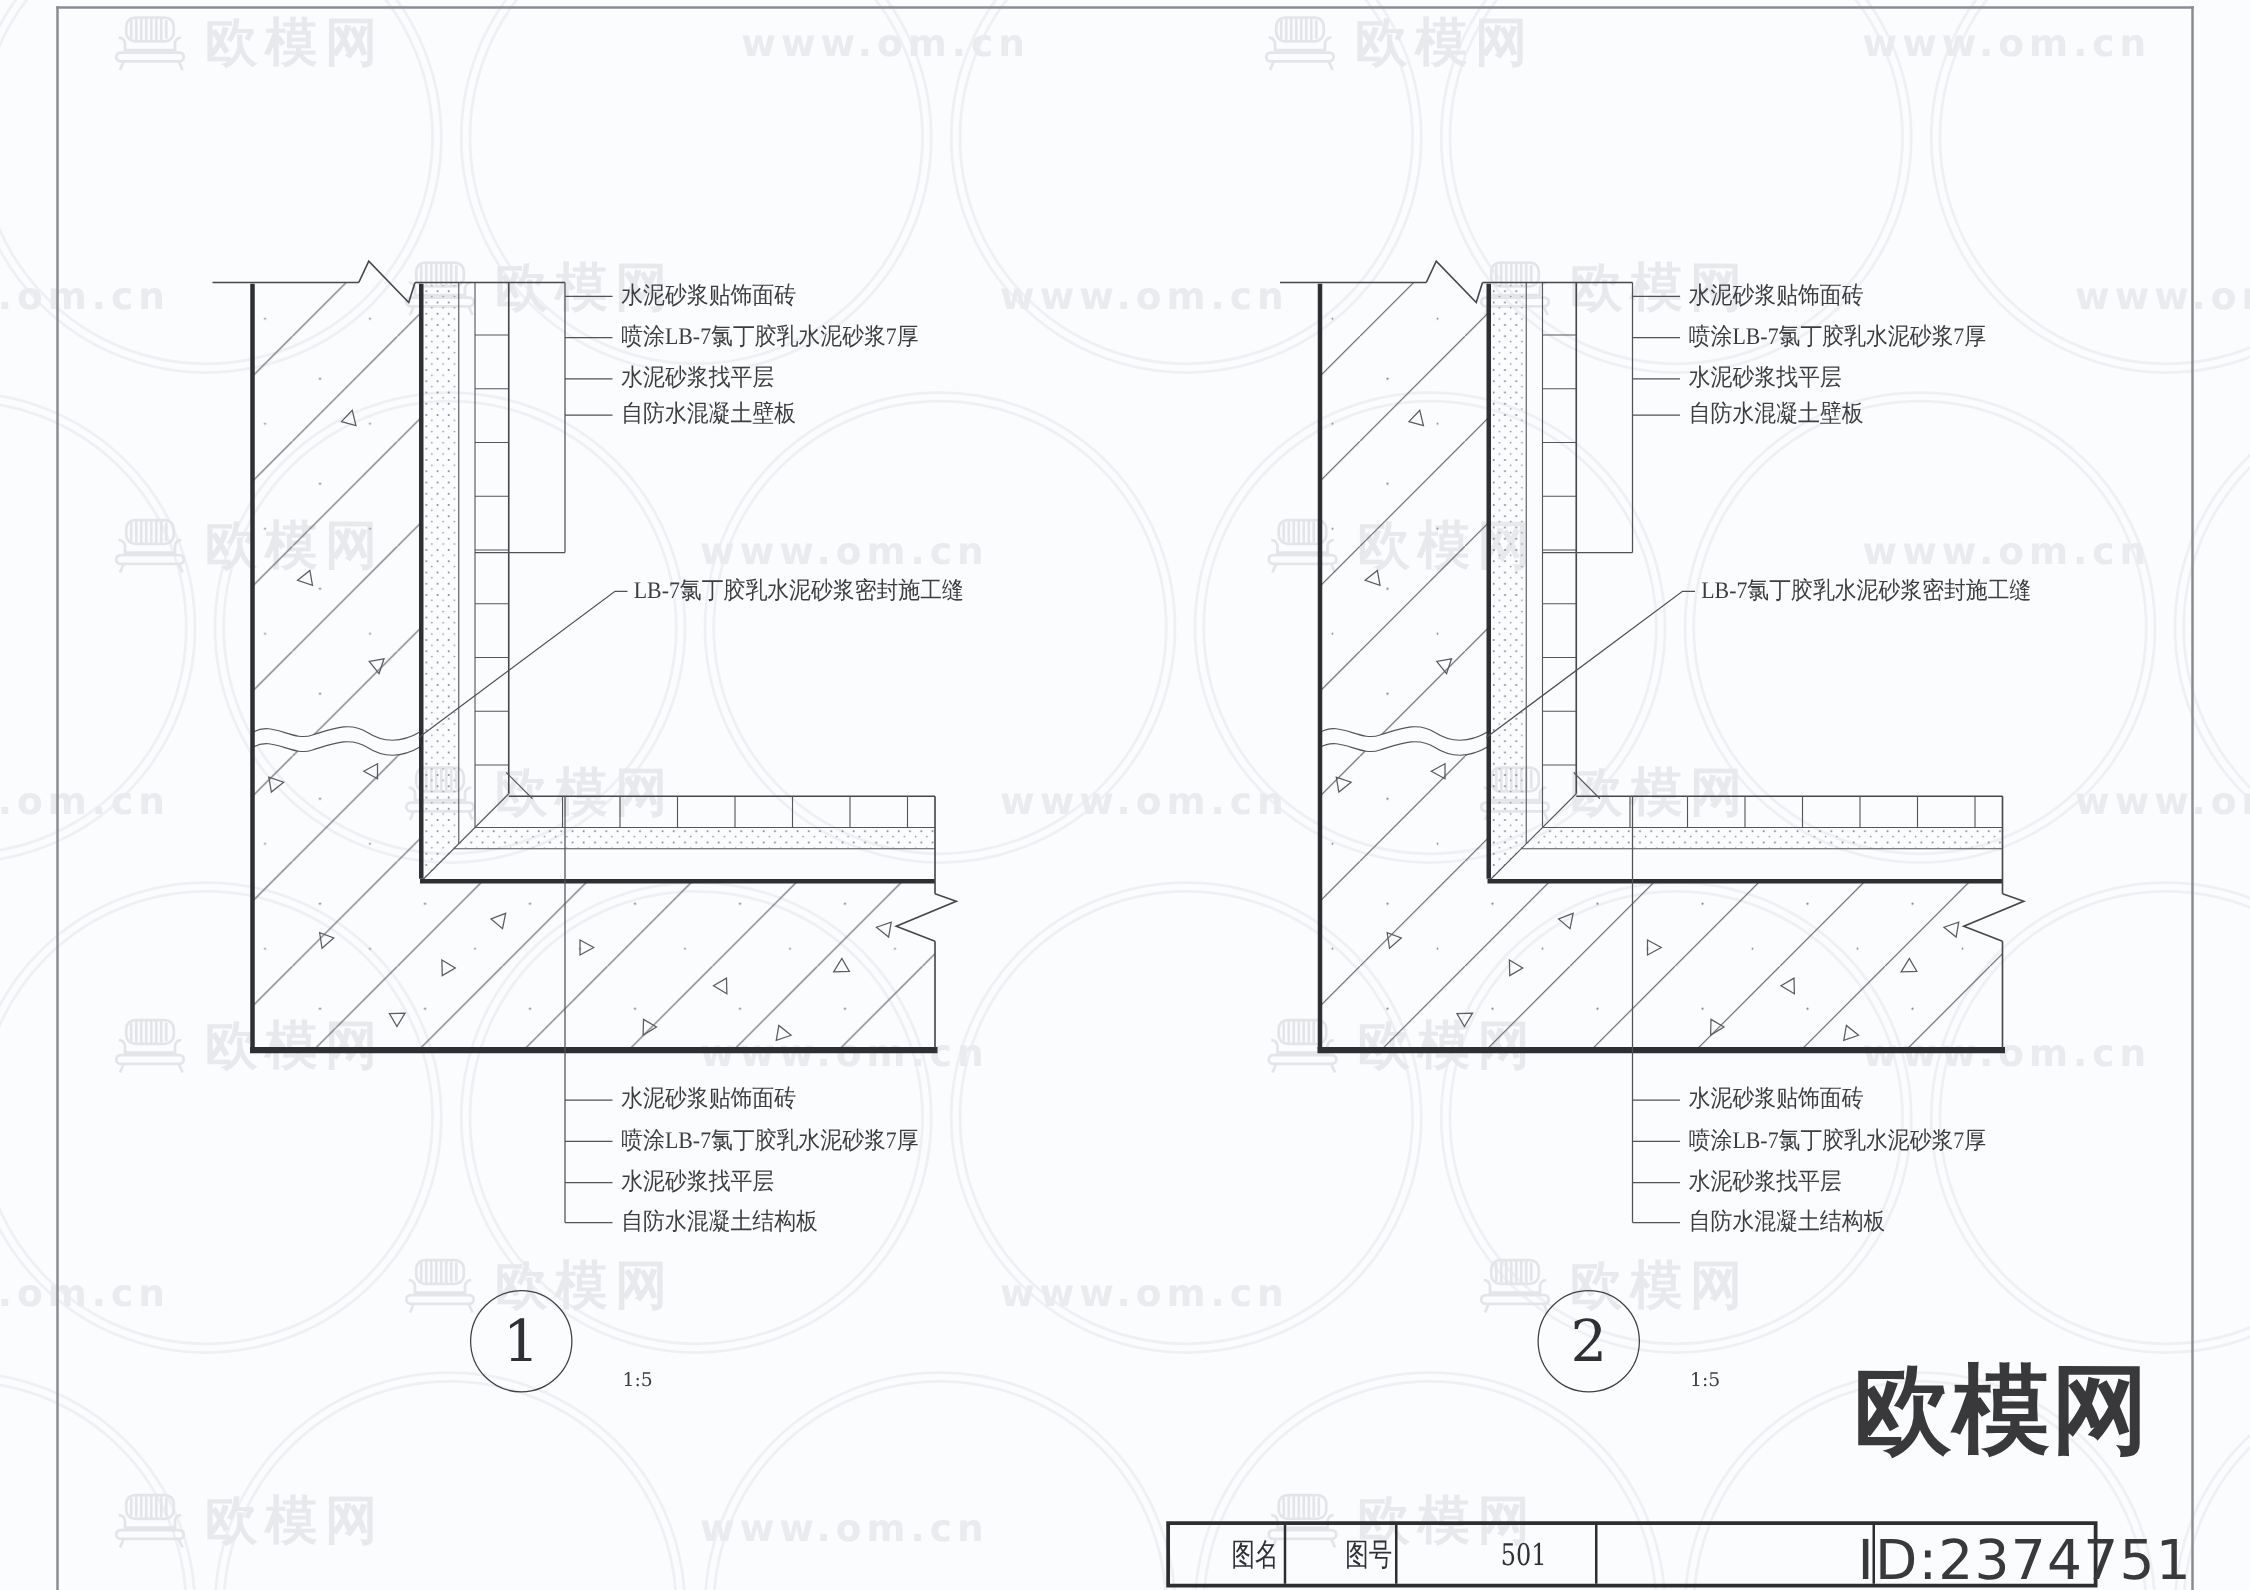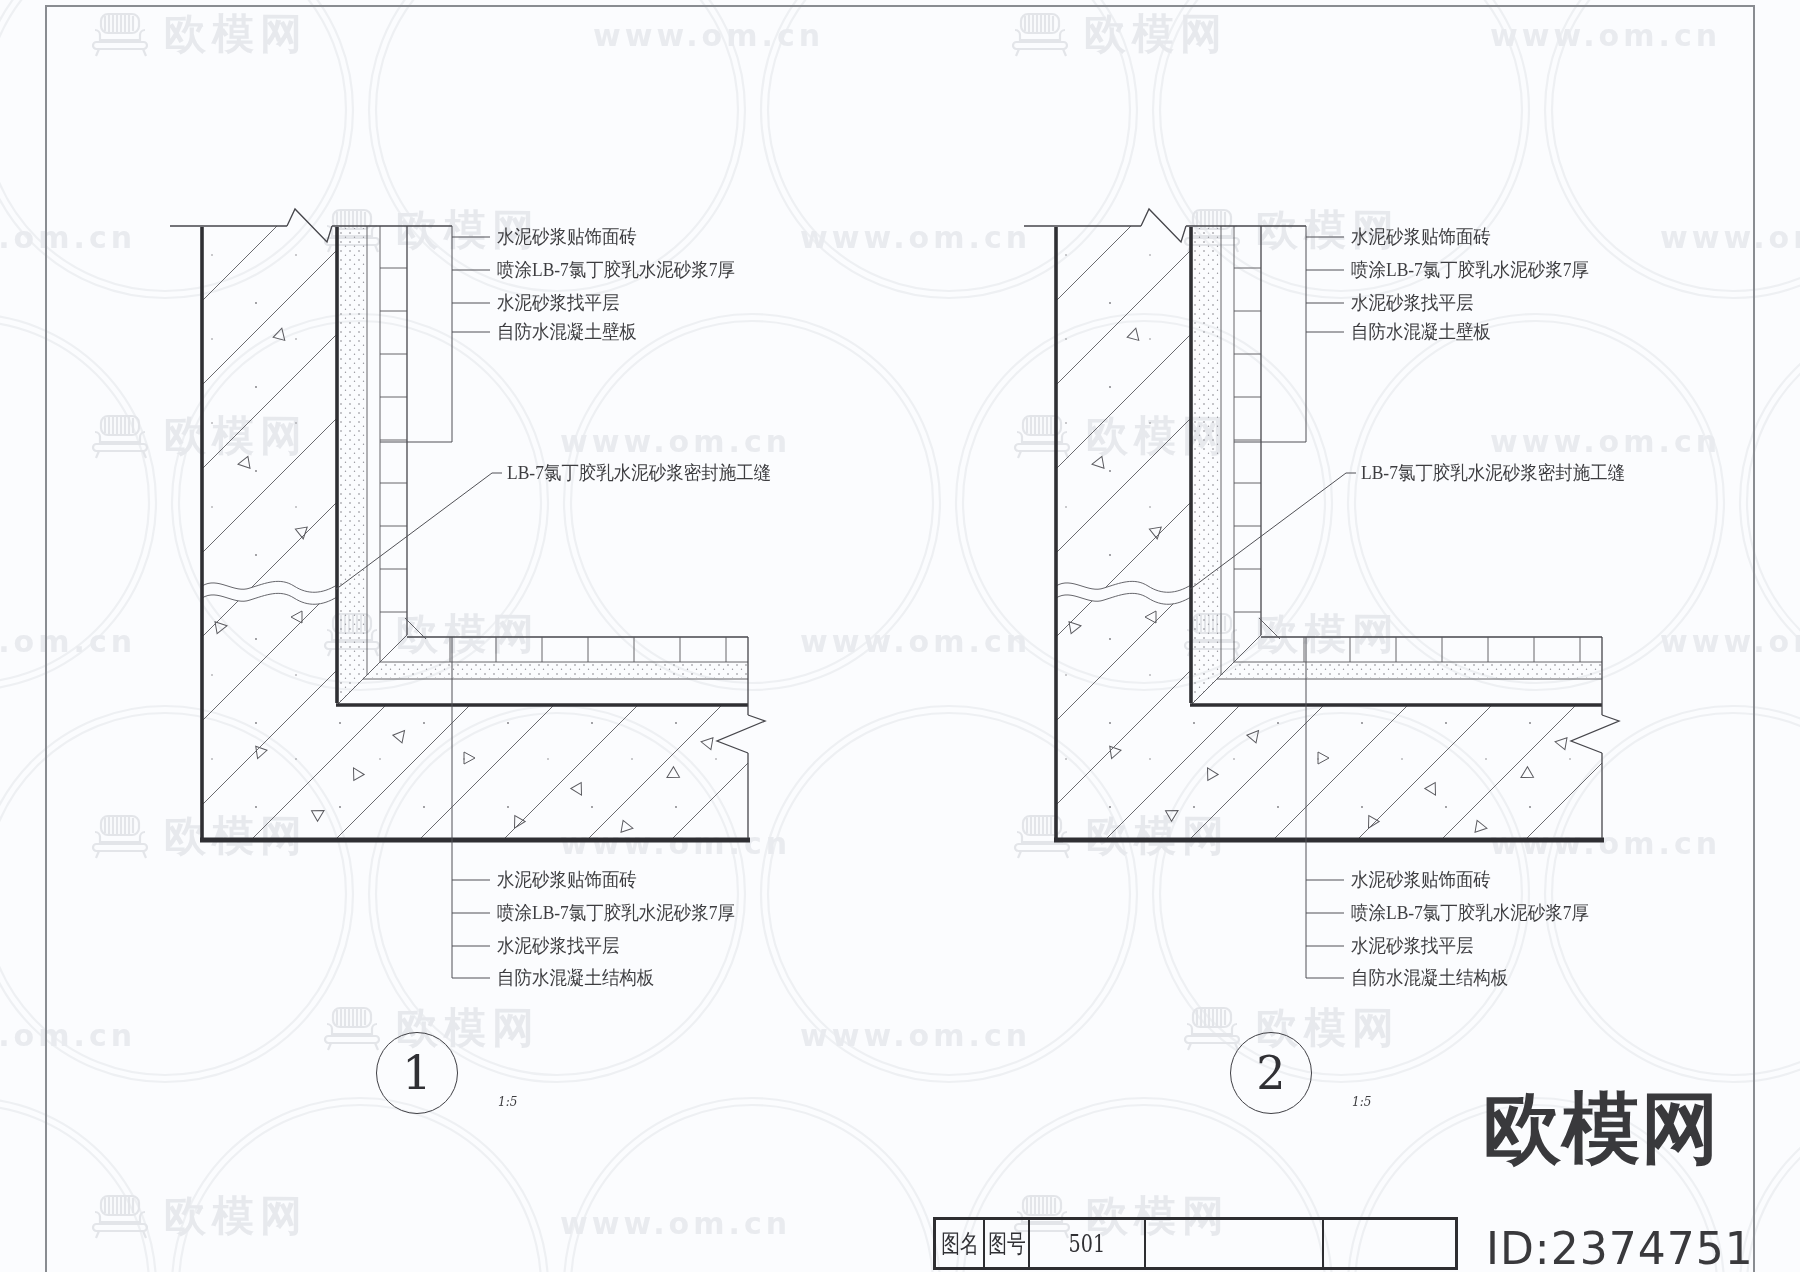--- a/index.html
+++ b/index.html
@@ -17,33 +17,33 @@
          border-left:2px solid #898c91;border-top:2px solid #898c91;border-right:2px solid #898c91;
          z-index:1;pointer-events:none;}
   
   .detail{position:absolute;top:185px;width:710px;height:960px;z-index:2;text-align:right;}
   .d-svg{position:absolute;left:0;top:0;}
   .lbl{position:absolute;font-size:19px;line-height:26px;height:26px;white-space:nowrap;
        color:#3d3d40;transform:scaleX(.92);transform-origin:left center;}
   .numcircle{position:absolute;width:82px;height:82px;border:1.6px solid #3f3f44;border-radius:50%;
        display:flex;align-items:center;justify-content:center;box-sizing:border-box;}
   .numcircle span{font-family:"DejaVu Serif",serif;font-size:46px;color:#303034;}
-  .scalelbl{position:absolute;font-family:"DejaVu Serif",serif;font-size:12px;color:#3d3d40;font-style:italic;}
+  .scalelbl{position:absolute;font-family:"DejaVu Serif",serif;font-size:15px;color:#3d3d40;}
   
   .tn{stroke:#55555a;stroke-width:.9;fill:none;}
   .md{stroke:#46464b;stroke-width:1.3;fill:none;}
   .tk{stroke:#2f2f33;stroke-width:3.6;fill:none;}
   .tkx{stroke:#2f2f33;stroke-width:5;fill:none;}
   .ld{stroke:#515156;stroke-width:1;fill:none;}
   .tri path{fill:none;stroke:#5a5a5f;stroke-width:1;}
   
   .titleblock{position:absolute;left:933px;top:1217px;height:53px;display:flex;z-index:3;
       border:3px solid #2e2e31;box-sizing:border-box;background:transparent;}
   .tb-cell{border-right:2px solid #2e2e31;display:flex;align-items:center;justify-content:center;
-      box-sizing:border-box;height:100%;}
+      box-sizing:border-box;height:100%;margin-left:44px;}
   .tb-cell:last-child{border-right:none;}
   .tb-cjk{font-size:25px;color:#303034;transform:scaleX(.75);white-space:nowrap;}
   .tb-num{font-family:"DejaVu Serif",serif;font-size:24px;color:#303034;transform:scaleX(.8);}
   
   .brand-big{position:absolute;left:1483px;top:1089px;font-family:"DejaVu Sans",sans-serif;
       font-weight:bold;font-size:78px;line-height:1;color:#39393c;letter-spacing:1px;z-index:3;}
   .brand-id{position:absolute;left:1486px;top:1227px;font-family:"DejaVu Sans",sans-serif;
       font-size:44px;line-height:1;color:#39393c;letter-spacing:1px;z-index:3;}
 </style>
 </head>

